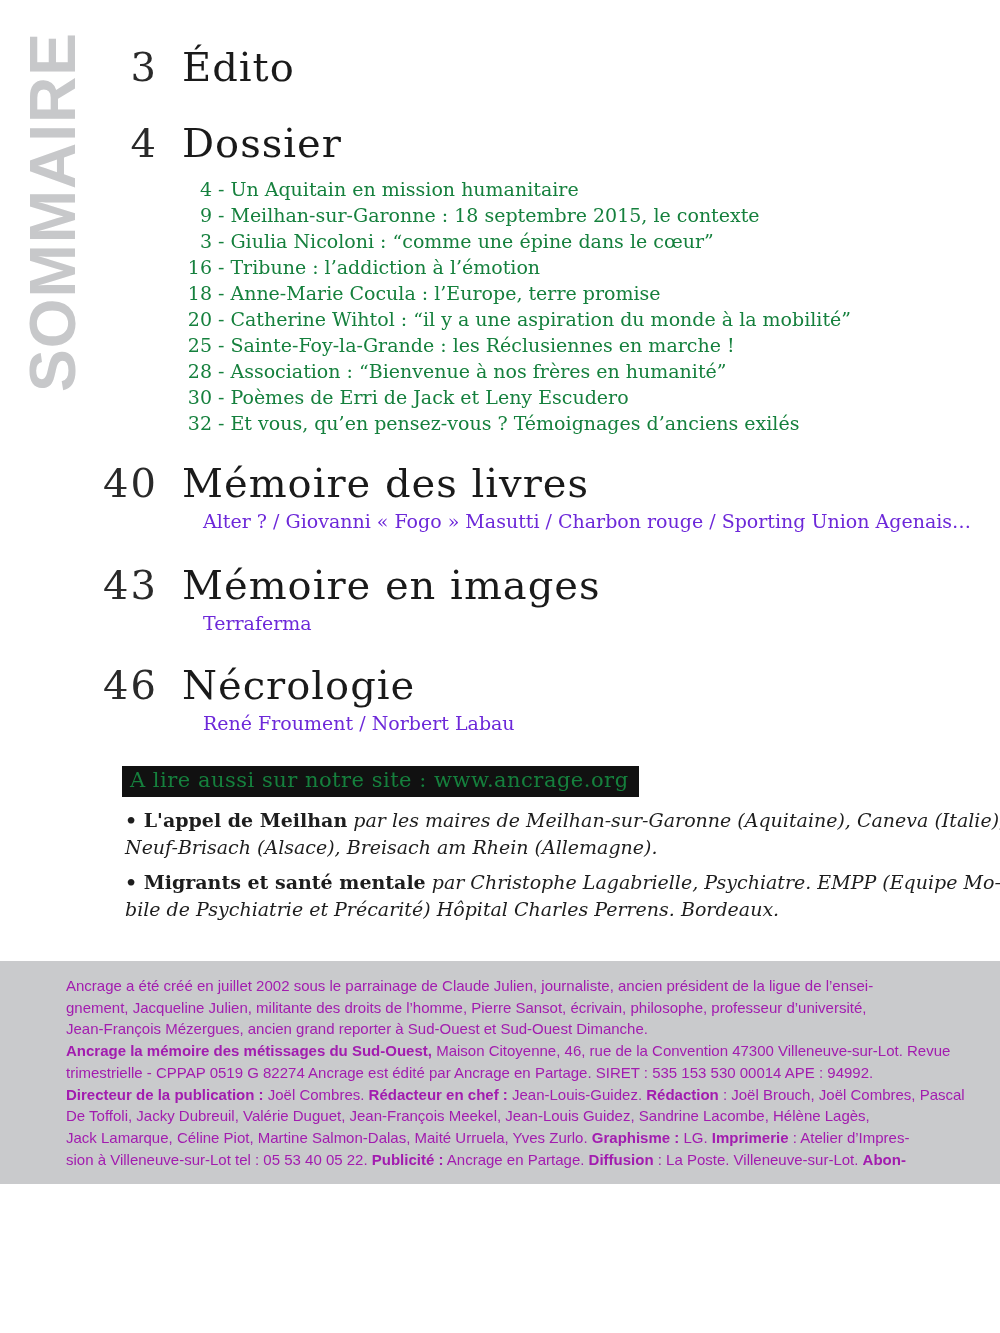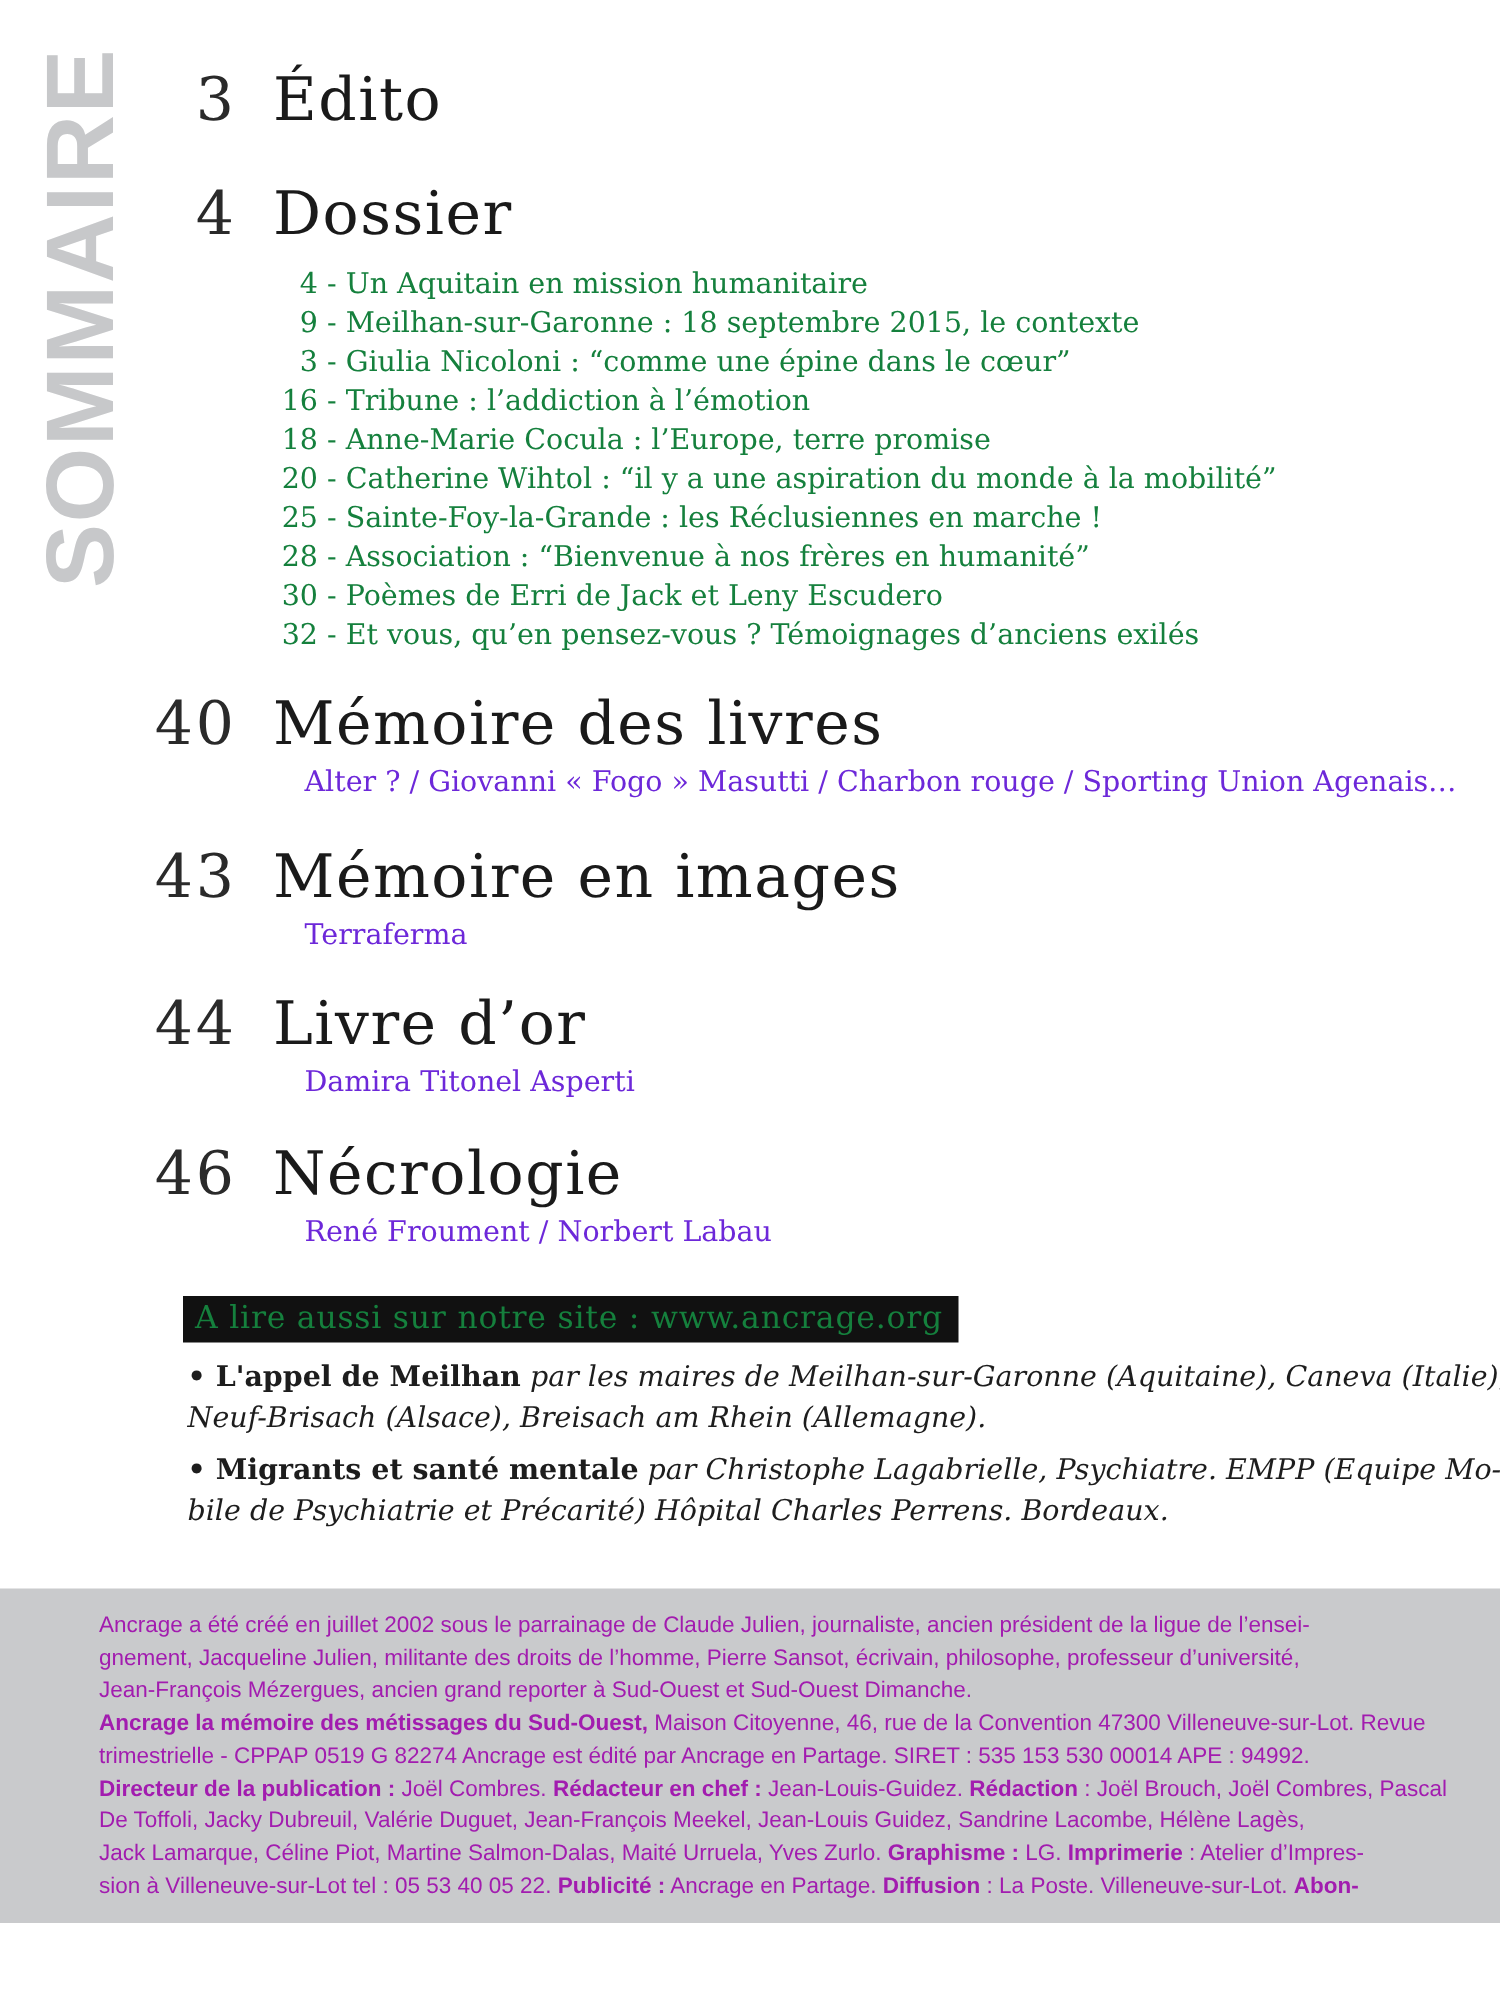--- a/index.html
+++ b/index.html
@@ -155,27 +155,20 @@
     </div>
 
     <div class="section section-43">
       <div class="entry">
         <span class="entry-num">43</span>
         <span class="entry-title">Mémoire en images</span>
       </div>
       <div class="subtitle">Terraferma</div>
     </div>
 
-    <div class="section section-44">
-      <div class="entry">
-        <span class="entry-num">44</span>
-        <span class="entry-title">Livre d’or</span>
-      </div>
-      <div class="subtitle">Damira Titonel Asperti</div>
-    </div>
 
     <div class="section section-46">
       <div class="entry">
         <span class="entry-num">46</span>
         <span class="entry-title">Nécrologie</span>
       </div>
       <div class="subtitle">René Froument / Norbert Labau</div>
     </div>
 
     <div class="banner-row">

